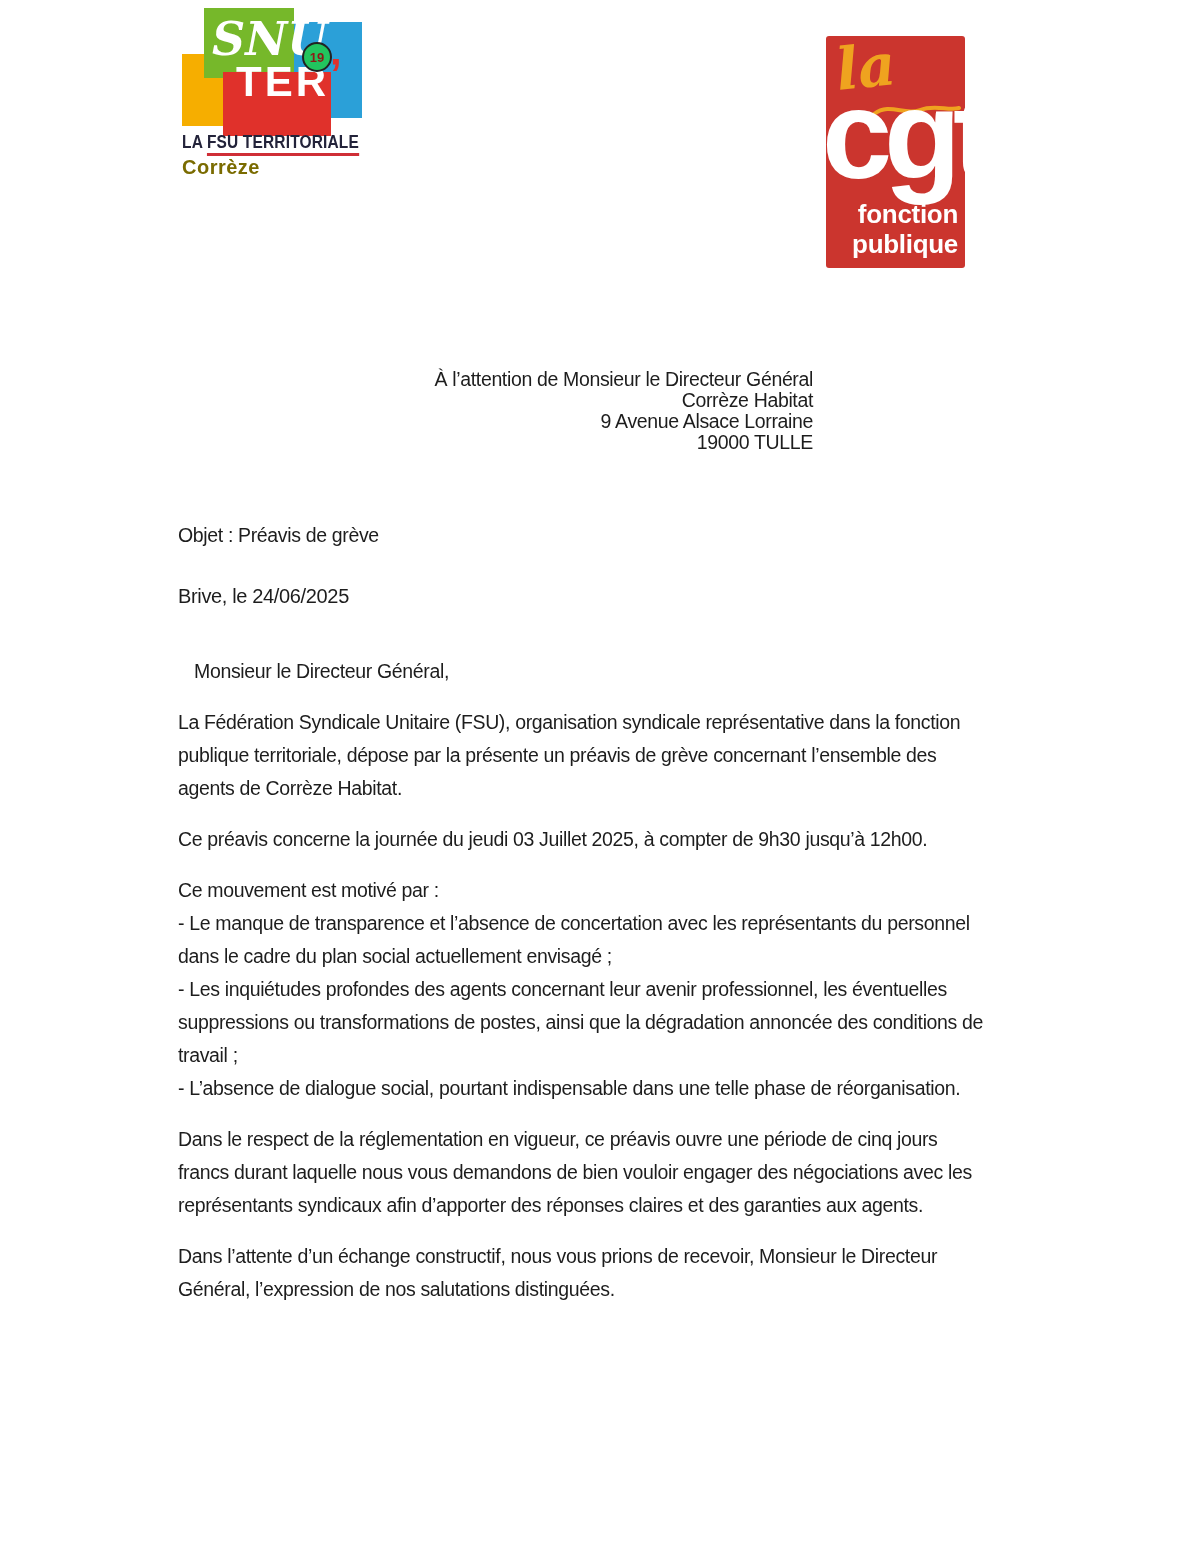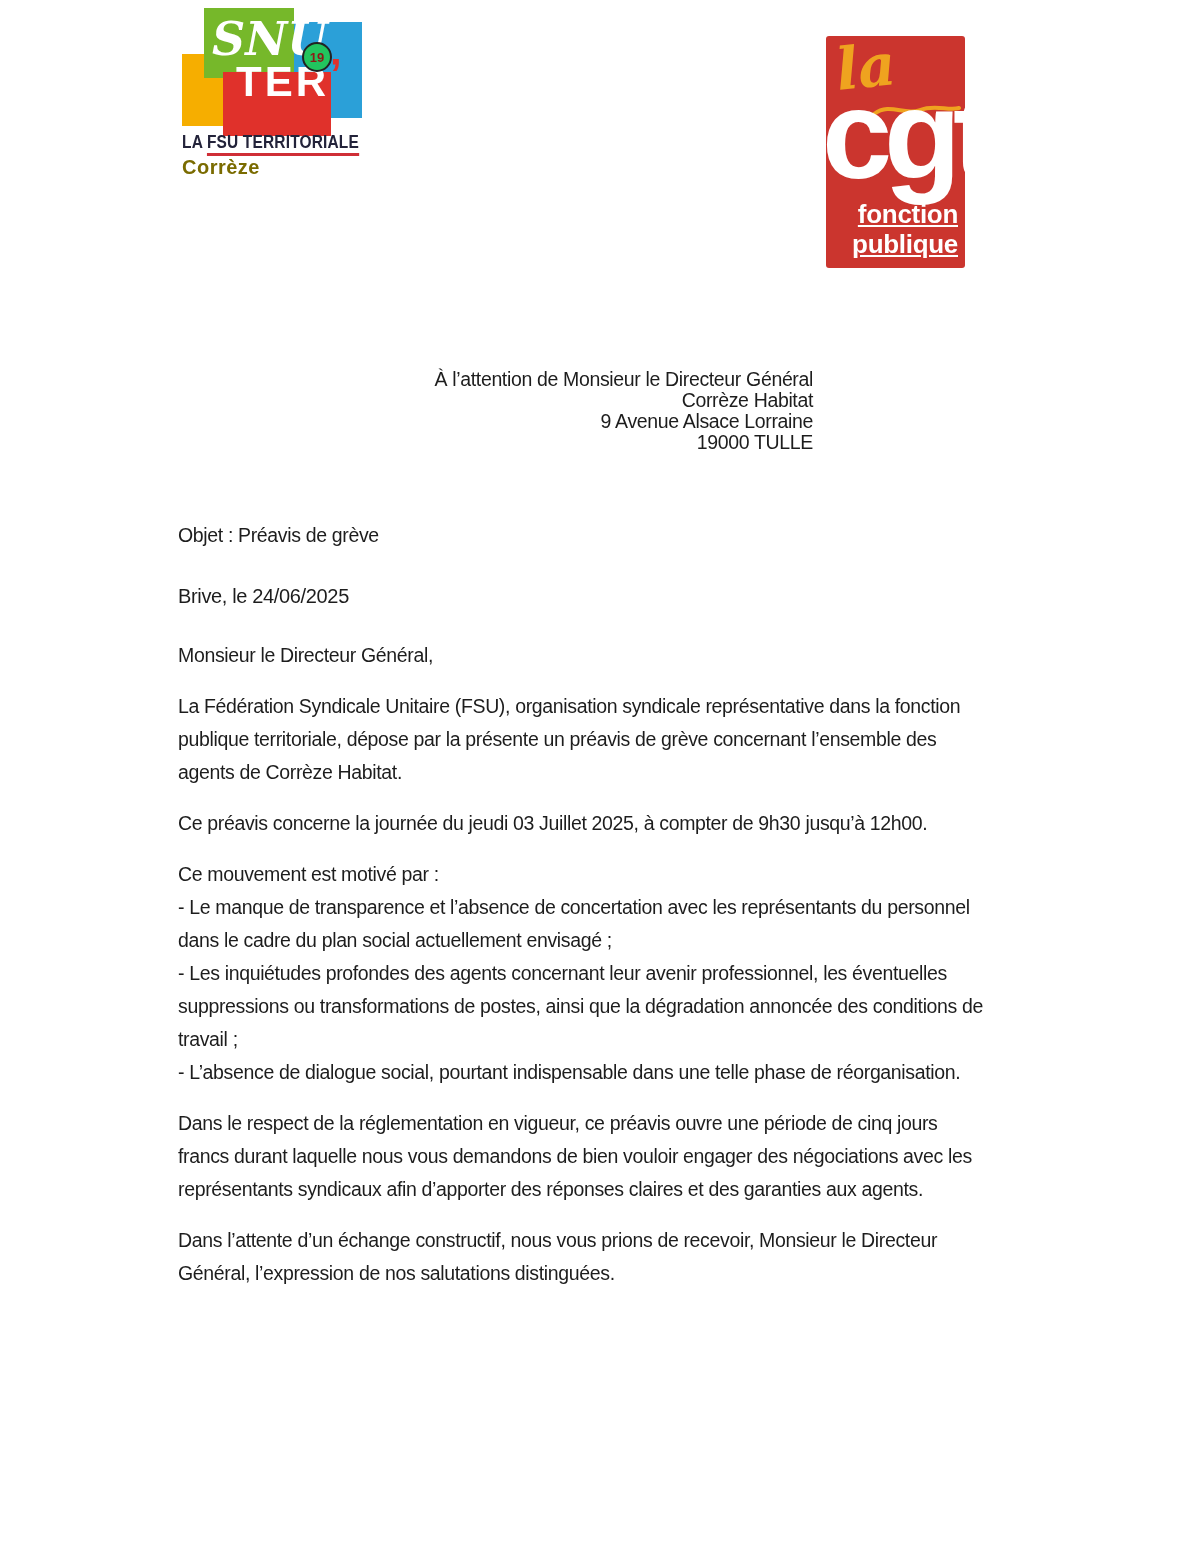--- a/index.html
+++ b/index.html
@@ -54,31 +54,31 @@
     font-family:"DejaVu Serif","Liberation Serif",serif;font-style:italic;font-weight:bold;
     font-size:58px;line-height:1.1;color:#efa31f;transform:rotate(-6deg);
   }
   .cgt-swash{position:absolute;left:46px;top:64px;}
   .cgt-word{
     position:absolute;left:-4px;top:30px;font-weight:bold;font-size:126px;line-height:1.1;
     color:#ffffff;letter-spacing:-8px;
   }
   .cgt-fp{
     position:absolute;right:7px;bottom:9px;text-align:right;color:#ffffff;font-weight:bold;
-    font-size:26px;line-height:30px;letter-spacing:-0.3px;text-decoration:underline;
+    font-size:26px;line-height:30px;letter-spacing:-0.3px;
   }
 
   
   .sender{position:absolute;left:178px;top:190px;font-size:19.5px;line-height:30px;letter-spacing:-0.35px;}
   .recipient{position:absolute;right:178px;top:369px;text-align:right;font-size:19.5px;line-height:21px;letter-spacing:-0.35px;}
   .subject{position:absolute;left:178px;top:524px;font-size:19.5px;letter-spacing:-0.35px;}
   .dateline{position:absolute;left:178px;top:585px;font-size:20px;letter-spacing:-0.35px;}
   .letter-body{position:absolute;left:178px;top:639px;width:1012px;font-size:19.5px;line-height:33px;letter-spacing:-0.35px;}
   .letter-body p{margin:18px 0 0 0;}
-  .letter-body p.salutation{margin:0;}
+  .letter-body p.salutation{margin:16px;}
   .signature{margin-top:30px;line-height:30px;}
 </style>
 </head>
 <body>
 
 <div class="page">
 
   <div class="snuter-logo">
     <div class="sq sq-yellow"></div>
     <div class="sq sq-blue"></div>

